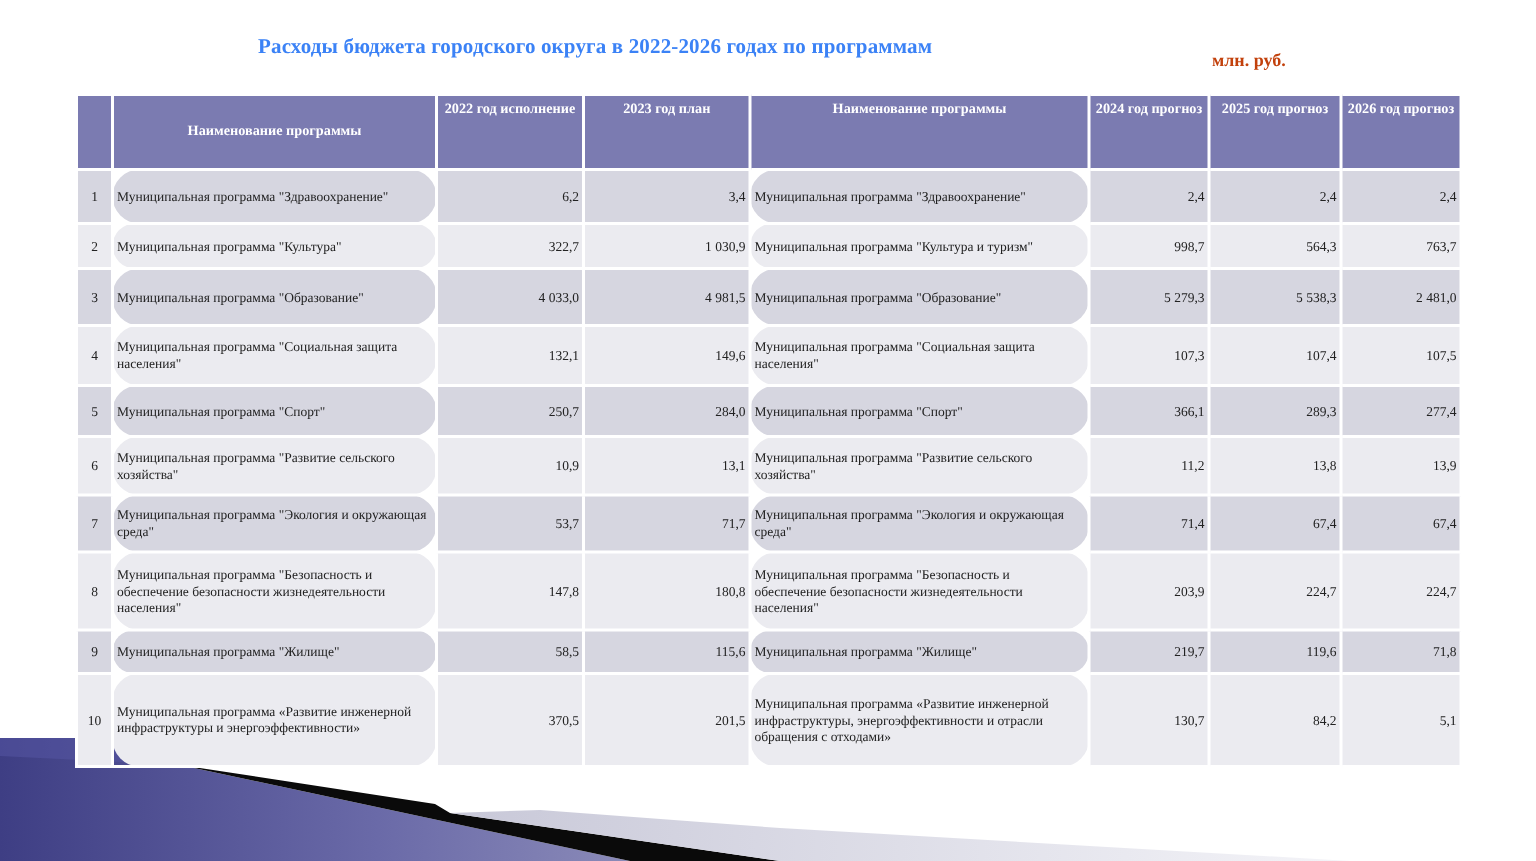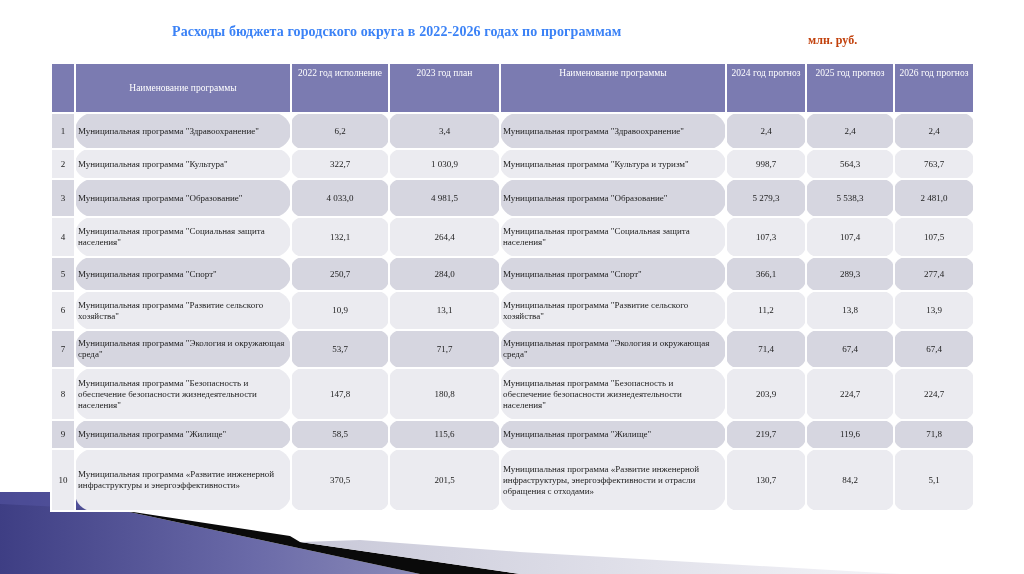--- a/index.html
+++ b/index.html
@@ -24,28 +24,28 @@
       position: absolute; left: 50px; top: 62px;
       border-collapse: collapse; table-layout: fixed;
       font-family: "Liberation Serif", serif;
       color: #222;
     }
     table.budget td, table.budget th {
       border: 2px solid #ffffff; padding: 0 2px;
       font-size: 9px; line-height: 11px; vertical-align: middle;
     }
     table.budget th {
-      background: #7b7bb1; color: #ffffff; font-weight: normal;
+      background: #7b7bb1; color: #ffffff; font-weight: bold;
       font-size: 9.5px; text-align: center; vertical-align: top; padding-top: 4px;
     }
     table.budget th.name-head-left { vertical-align: middle; padding-top: 0; }
     tr.dark td { background: #d6d6e0; }
     tr.light td { background: #ebebf0; }
     td.num { text-align: center; font-size: 8.5px; }
-    td.val { text-align: center; font-size: 9px; border-radius: 12px; }
+    td.val { text-align: right; font-size: 9px; }
     td.val-r1 { font-size: 11px; }
     td.name { text-align: left; padding-left: 2px; border-radius: 18px; }
   </style>
 </head>
 <body>
 
 <div class="title">Расходы бюджета городского округа в 2022-2026 годах по программам</div>
 <div class="units">млн. руб.</div>
 
 <svg class="swoosh" viewBox="0 0 1024 104" preserveAspectRatio="none">
@@ -117,21 +117,21 @@
       <td class="val">4 981,5</td>
       <td class="name">Муниципальная программа "Образование"</td>
       <td class="val">5 279,3</td>
       <td class="val">5 538,3</td>
       <td class="val">2 481,0</td>
     </tr>
     <tr class="light" style="height:40px">
       <td class="num">4</td>
       <td class="name">Муниципальная программа "Социальная защита населения"</td>
       <td class="val">132,1</td>
-      <td class="val">264,4</td>
+      <td class="val">149,6</td>
       <td class="name">Муниципальная программа "Социальная защита населения"</td>
       <td class="val">107,3</td>
       <td class="val">107,4</td>
       <td class="val">107,5</td>
     </tr>
     <tr class="dark" style="height:34px">
       <td class="num">5</td>
       <td class="name">Муниципальная программа "Спорт"</td>
       <td class="val">250,7</td>
       <td class="val">284,0</td>

